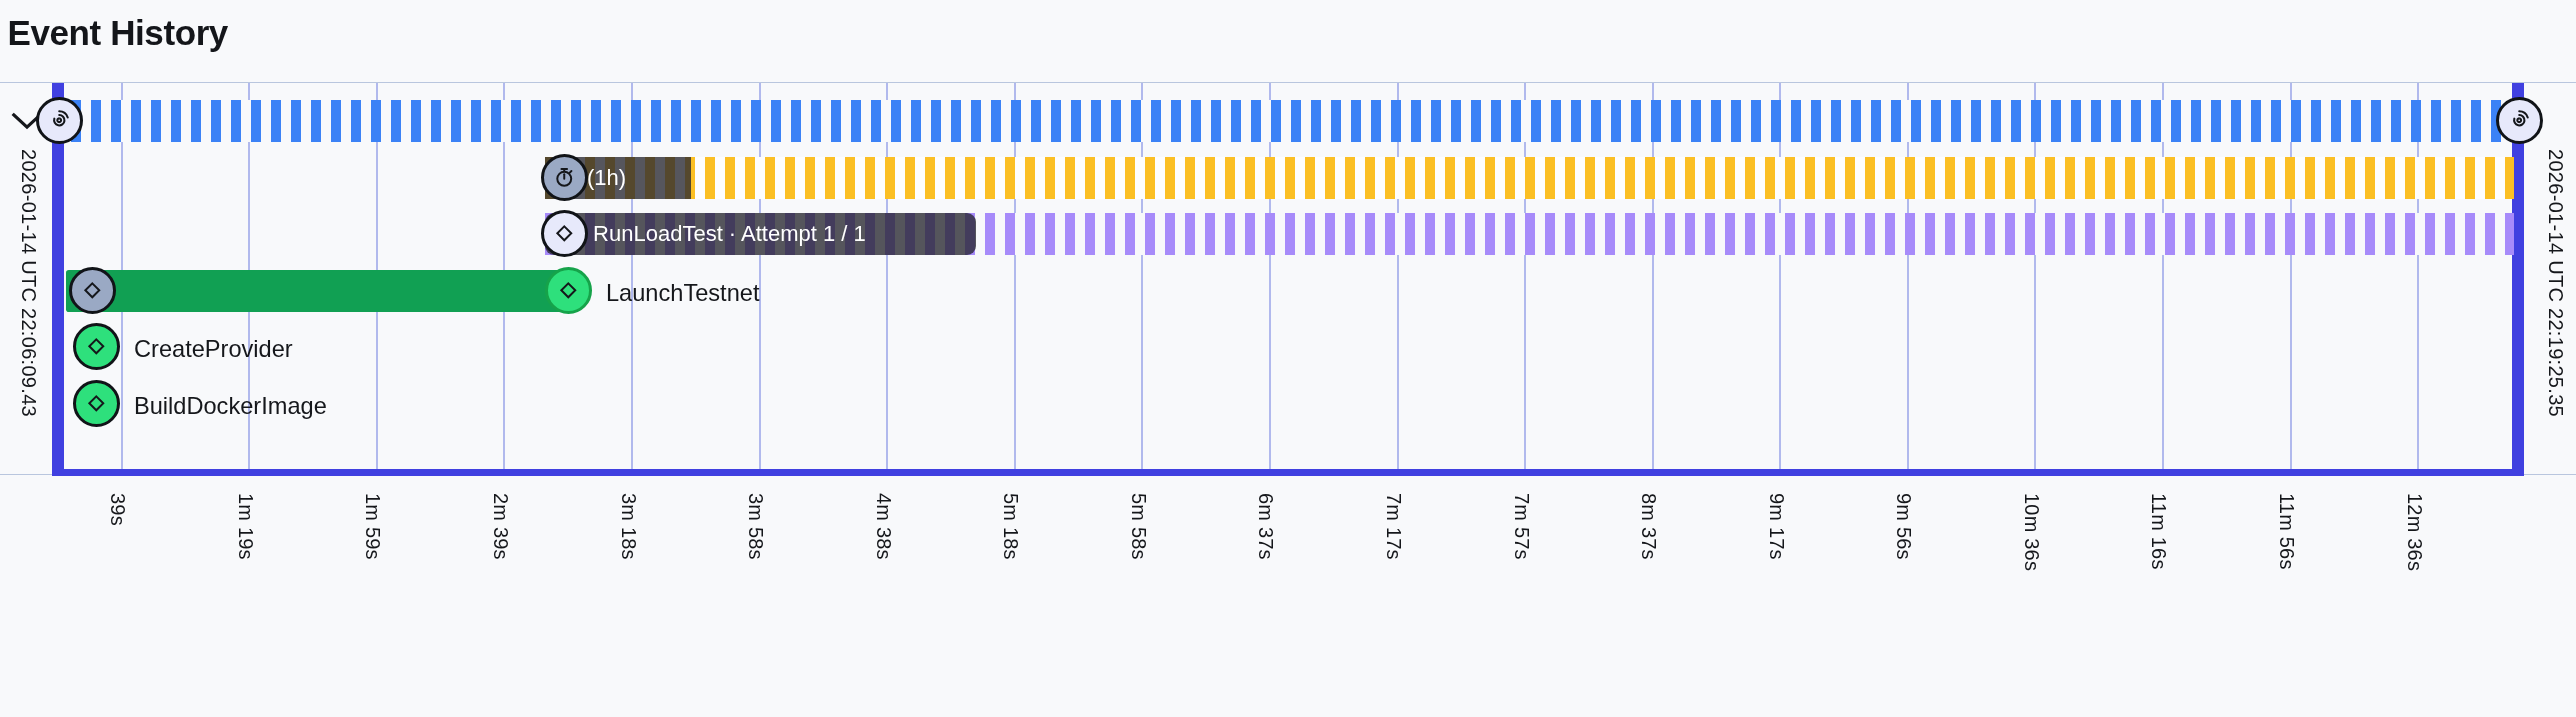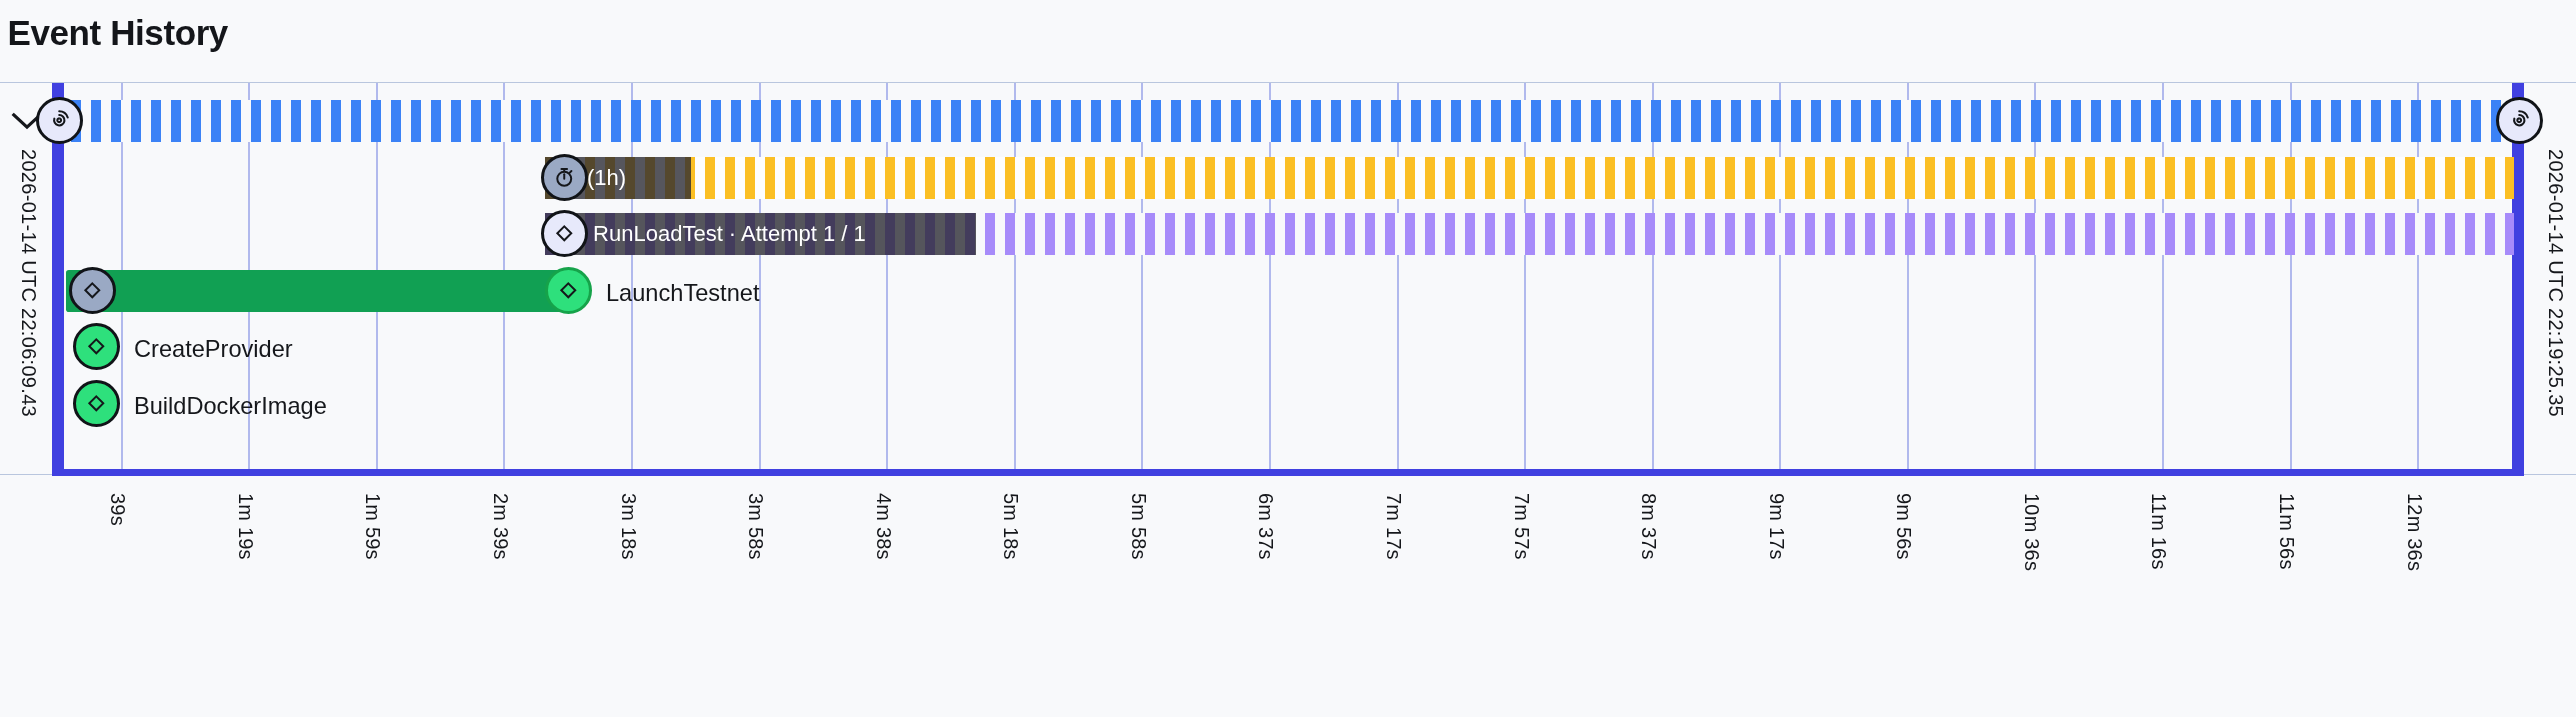--- a/index.html
+++ b/index.html
@@ -227,21 +227,21 @@
           <path d="M13 14.6 L13 9.8" stroke="#15171b" stroke-width="2.1" stroke-linecap="round"></path>
           <path d="M10 4.2 L16 4.2" stroke="#15171b" stroke-width="2.1" stroke-linecap="round"></path>
           <path d="M13 4.2 L13 7.2" stroke="#15171b" stroke-width="2.1"></path>
           <path d="M18.6 8.4 L20.6 6.4" stroke="#15171b" stroke-width="2.1" stroke-linecap="round"></path>
         </svg>
       </div>
     </div>
 
     <div class="row" style="left:0;top:130px;width:2576px;">
       <div class="striped violet" style="left:545px;width:1969px;"></div>
-      <div class="chip" style="left:545px;width:431px;">
+      <div class="chip" style="left:545px;width:431px;border-radius:9px;">
         <span class="chip-ico">
           <svg width="25.5" height="25.5" viewBox="0 0 27 27">
             <path d="M22.2 13.5 a8.7,8.7 0 1,1 -2.9,-6.5" fill="none" stroke="#ffffff" stroke-width="2.6" stroke-linecap="round"></path>
             <path d="M20 1.6 L20 7.4 L14.4 7.4" fill="none" stroke="#ffffff" stroke-width="2.6" stroke-linecap="round" stroke-linejoin="round"></path>
           </svg>
         </span>
         <span class="chip-txt">RunLoadTest · Attempt 1 / 1</span>
       </div>
       <div class="marker m-lav" style="left:541px;top:-2.8px;width:47px;height:47px;">
         <svg width="22.6" height="22.6" viewBox="0 0 24 24">

